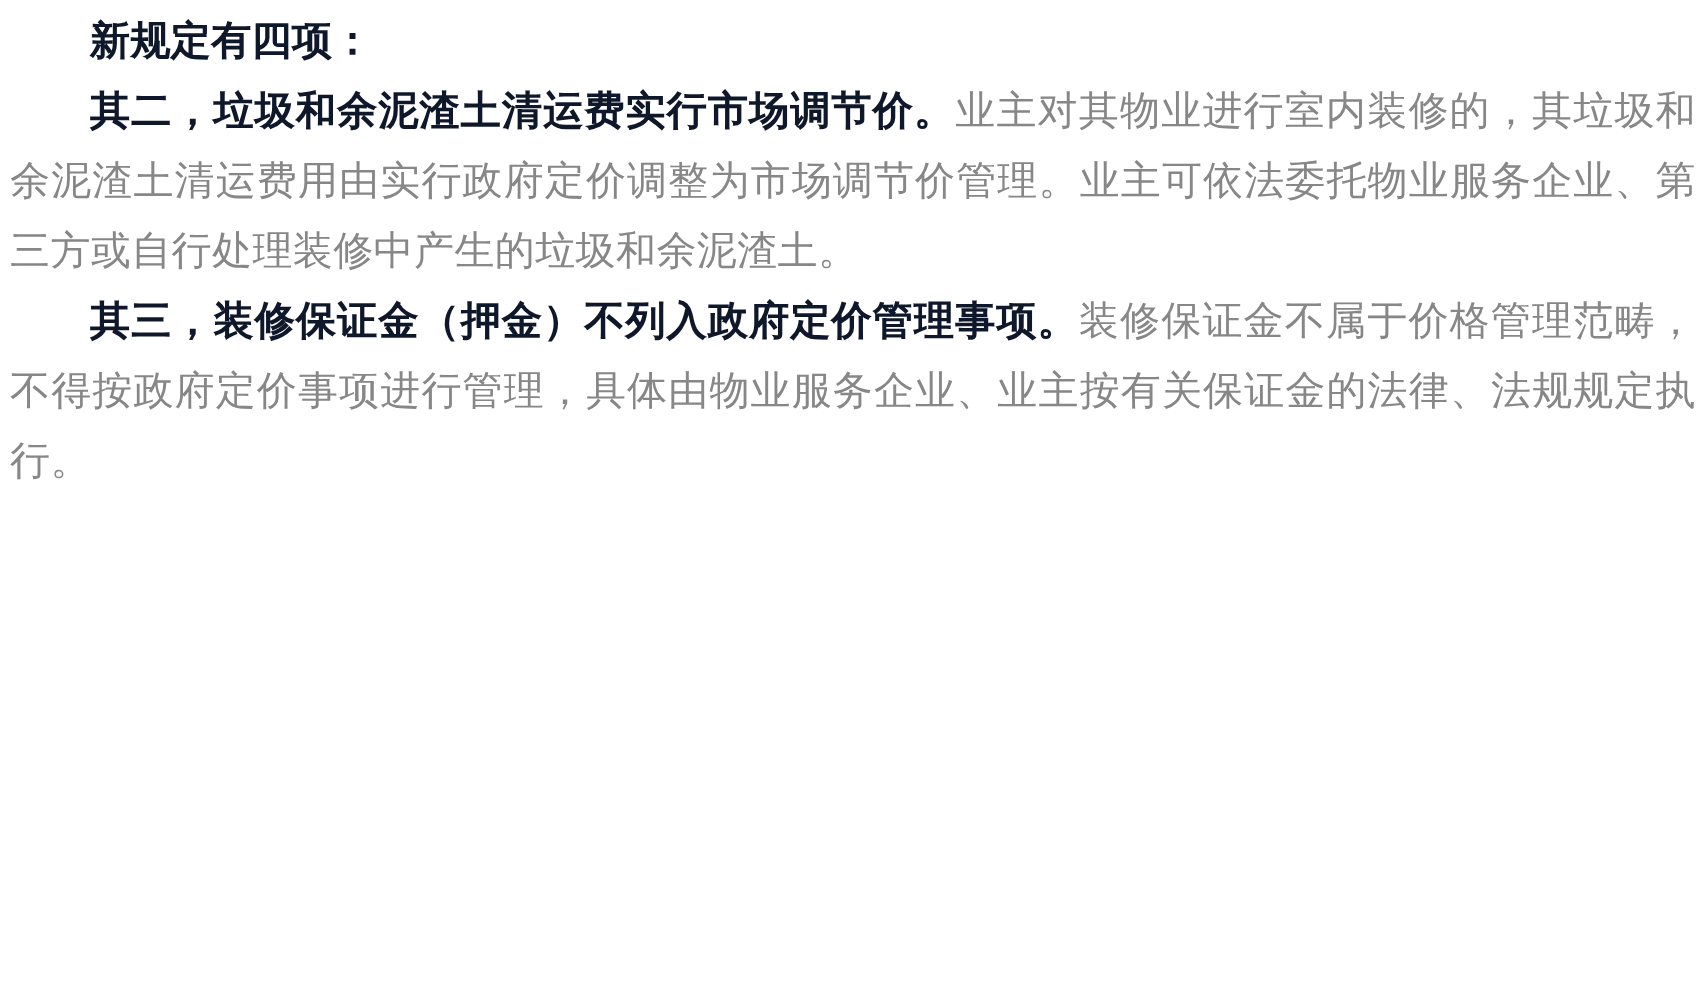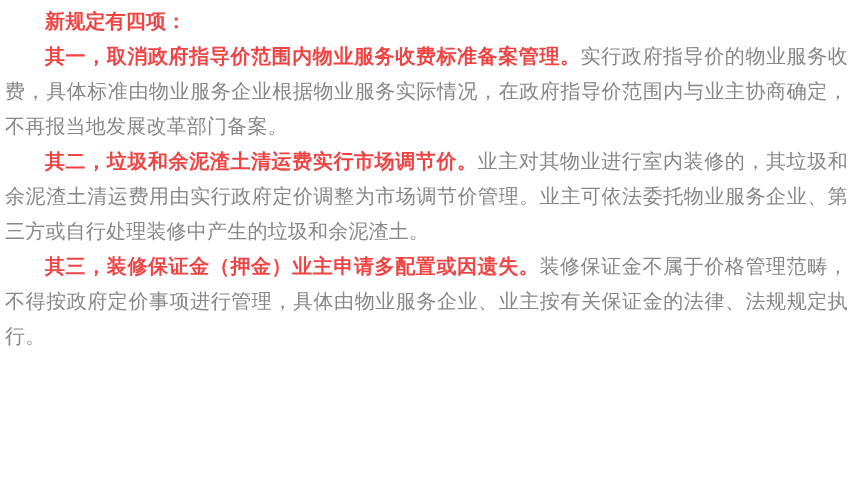--- a/index.html
+++ b/index.html
@@ -22,34 +22,33 @@
     margin: 0;
     font-size: 20px;
     line-height: 35px;
     text-indent: 2em;
     text-align: justify;
     color: #878787;
     letter-spacing: 0.2px;
   }
   .lead {
     font-weight: bold;
-    color: #ef4444;
+    color: #0f172a;
   }
   .body-text {
     color: #878787;
     font-weight: normal;
   }
 </style>
 </head>
 <body>
 
 <div class="article">
 
   <p class="para"><strong class="lead">新规定有四项：</strong></p>
 
-  <p class="para"><strong class="lead">其一，取消政府指导价范围内物业服务收费标准备案管理。</strong><span class="body-text">实行政府指导价的物业服务收费，具体标准由物业服务企业根据物业服务实际情况，在政府指导价范围内与业主协商确定，不再报当地发展改革部门备案。</span></p>
 
   <p class="para"><strong class="lead">其二，垃圾和余泥渣土清运费实行市场调节价。</strong><span class="body-text">业主对其物业进行室内装修的，其垃圾和余泥渣土清运费用由实行政府定价调整为市场调节价管理。业主可依法委托物业服务企业、第三方或自行处理装修中产生的垃圾和余泥渣土。</span></p>
 
-  <p class="para"><strong class="lead">其三，装修保证金（押金）业主申请多配置或因遗失。</strong><span class="body-text">装修保证金不属于价格管理范畴，不得按政府定价事项进行管理，具体由物业服务企业、业主按有关保证金的法律、法规规定执行。</span></p>
+  <p class="para"><strong class="lead">其三，装修保证金（押金）不列入政府定价管理事项。</strong><span class="body-text">装修保证金不属于价格管理范畴，不得按政府定价事项进行管理，具体由物业服务企业、业主按有关保证金的法律、法规规定执行。</span></p>
 
 
 </div>
 
 </body></html>

